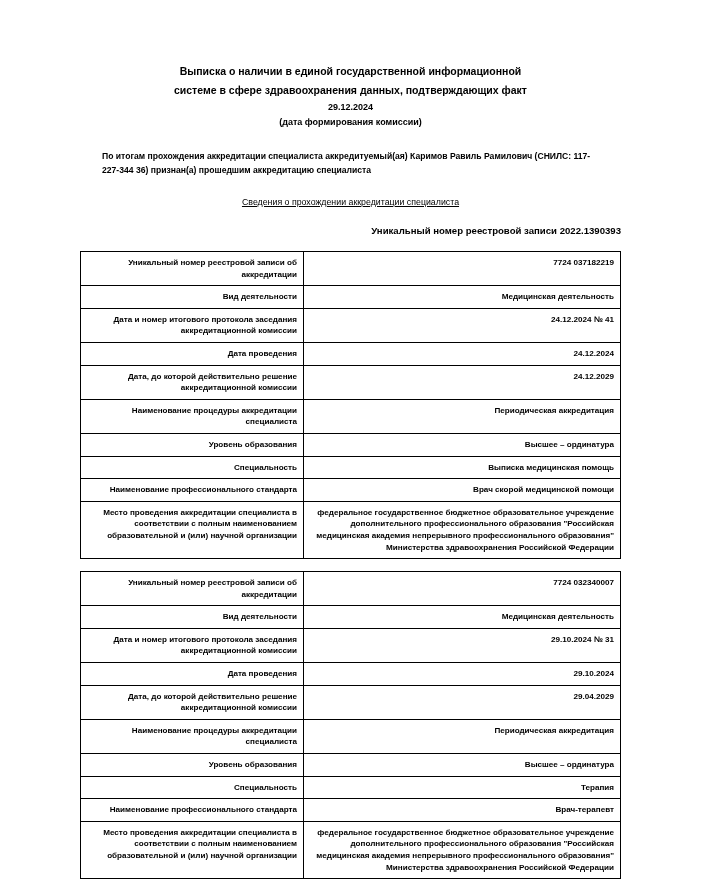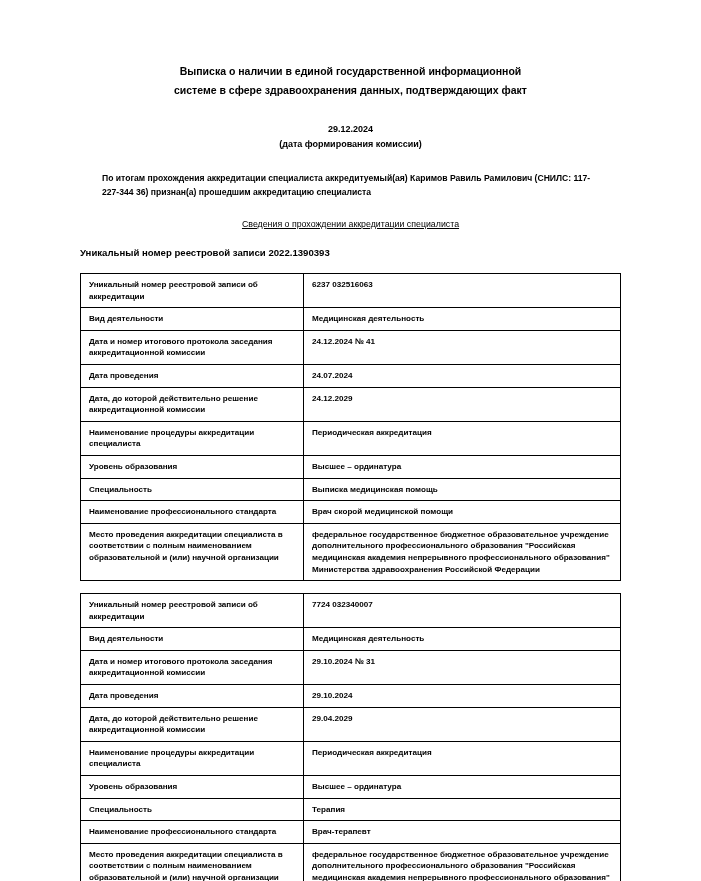--- a/index.html
+++ b/index.html
@@ -27,21 +27,20 @@
     font-size: 10.5px;
     font-weight: bold;
     line-height: 19px;
     margin: 0 auto;
     width: 460px;
   }
   .doc-title .line {
     display: block;
   }
   .date-block {
-    margin-top: 22px;
     text-align: center;
     font-size: 9px;
     line-height: 15px;
   }
   .date-block .date-value {
     font-weight: bold;
     display: block;
   }
   .date-block .date-caption {
     font-weight: bold;
@@ -57,29 +56,30 @@
   }
   .section-heading {
     margin-top: 20px;
     text-align: center;
     font-size: 8.8px;
     font-weight: normal;
     text-decoration: underline;
   }
   .record-number {
     margin-top: 18px;
-    text-align: left;
+    text-align: right;
     font-size: 9.6px;
     font-weight: bold;
   }
   table.rec-table {
     width: 100%;
     border-collapse: collapse;
     margin-top: 15px;
     table-layout: fixed;
+    text-align: right;
   }
   table.rec-table + table.rec-table {
     margin-top: 12px;
   }
   table.rec-table td {
     border: 1px solid #000000;
     font-size: 8.1px;
     line-height: 11.6px;
     font-weight: bold;
     padding: 5px 6px 5px 8px;
@@ -110,33 +110,33 @@
   <div class="summary">По итогам прохождения аккредитации специалиста аккредитуемый(ая) Каримов Равиль Рамилович (СНИЛС: 117-227-344 36) признан(а) прошедшим аккредитацию специалиста</div>
 
   <div class="section-heading">Сведения о прохождении аккредитации специалиста</div>
 
   <div class="record-number">Уникальный номер реестровой записи 2022.1390393</div>
 
   <table class="rec-table">
     <tbody>
       <tr>
         <td class="label">Уникальный номер реестровой записи об аккредитации</td>
-        <td class="value">6237 032516063</td>
+        <td class="value">7724 037182219</td>
       </tr>
       <tr>
         <td class="label">Вид деятельности</td>
         <td class="value">Медицинская деятельность</td>
       </tr>
       <tr>
         <td class="label">Дата и номер итогового протокола заседания аккредитационной комиссии</td>
         <td class="value">24.12.2024 № 41</td>
       </tr>
       <tr>
         <td class="label">Дата проведения</td>
-        <td class="value">24.07.2024</td>
+        <td class="value">24.12.2024</td>
       </tr>
       <tr>
         <td class="label">Дата, до которой действительно решение аккредитационной комиссии</td>
         <td class="value">24.12.2029</td>
       </tr>
       <tr>
         <td class="label">Наименование процедуры аккредитации специалиста</td>
         <td class="value">Периодическая аккредитация</td>
       </tr>
       <tr>

